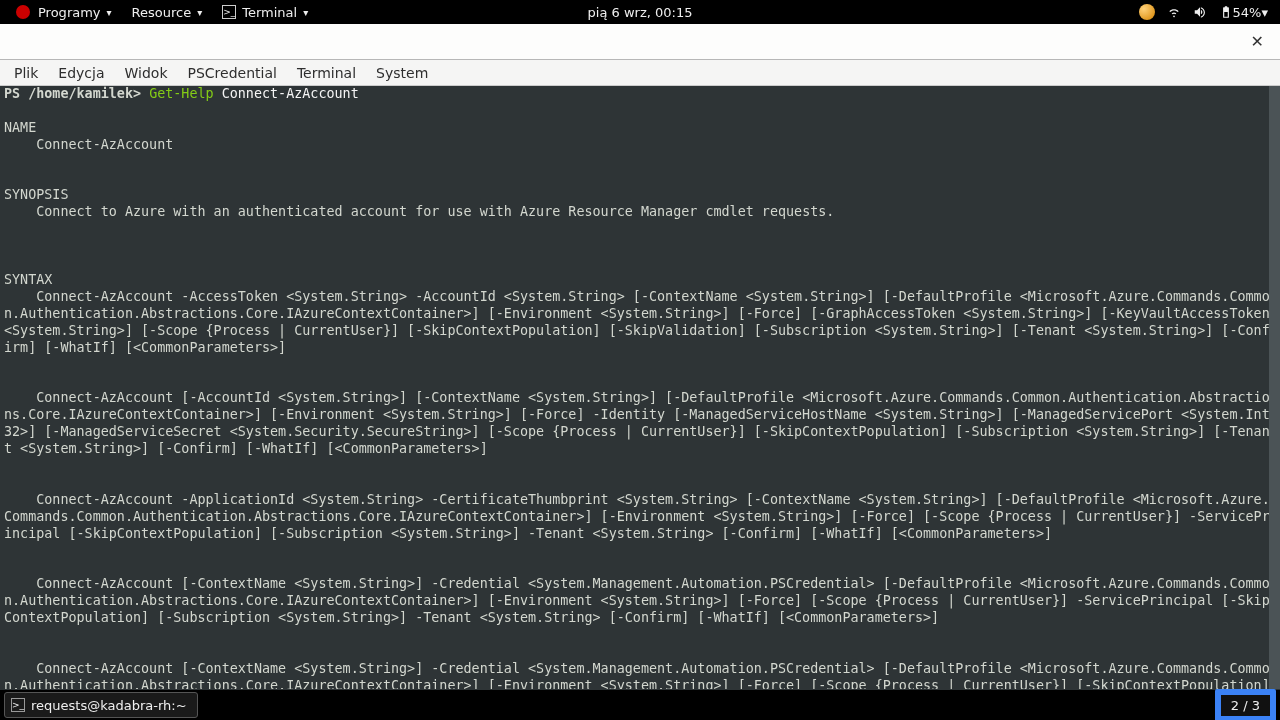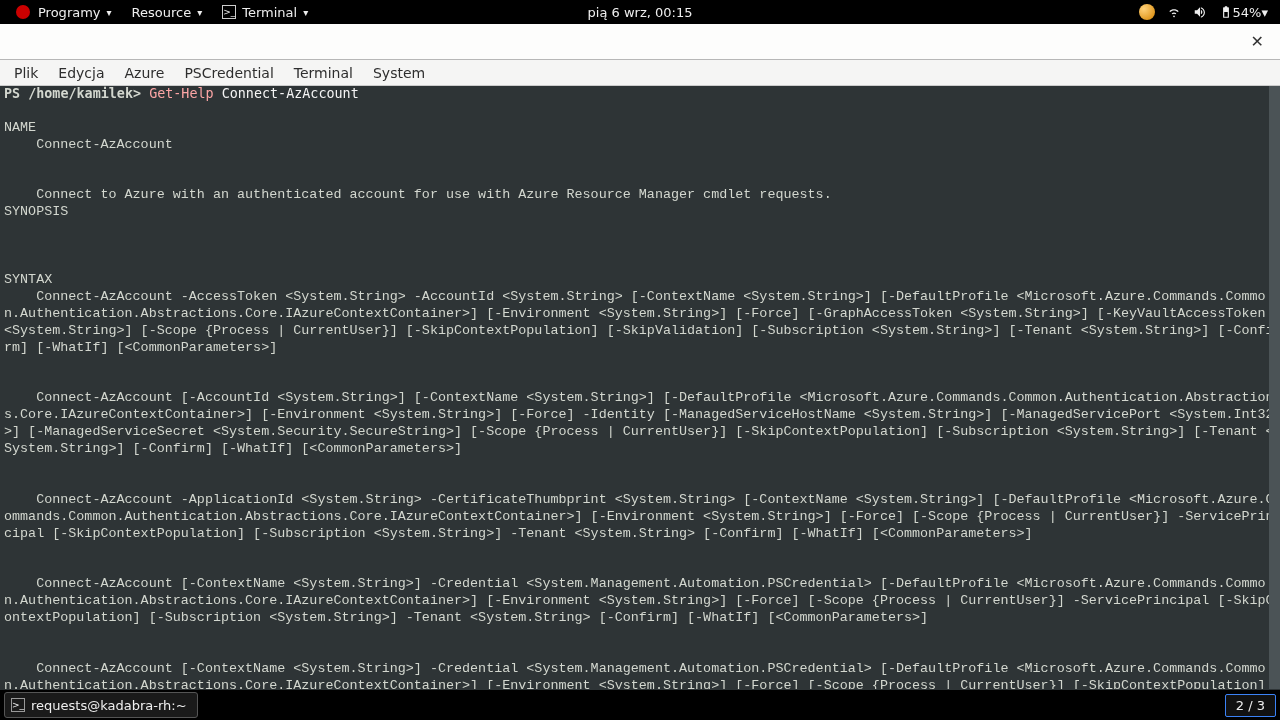--- a/index.html
+++ b/index.html
@@ -110,23 +110,23 @@
     position: relative;
     overflow: hidden;
   }
   .scrollbar {
     position: absolute;
     right: 0; top: 0;
     width: 11px; height: 100%;
     background: #4b5356;
   }
   .prompt { color: #d3d7cf; font-weight: bold; }
-  .cmd-yellow { color: #fca5a5; }
+  .cmd-yellow { color: #84cc16; }
   .cmd-white { color: #f5f5f5; }
-  .section { display: block; font-family: Liberation Mono, monospace; }
+  .section { display: block; }
 
   
   .bottom-panel {
     position: absolute;
     left: 0; bottom: 0;
     width: 1280px; height: 30px;
     background: #000;
     display: flex;
     align-items: center;
     color: #eee;
@@ -138,21 +138,21 @@
     margin: 0 4px;
     padding: 0 10px 0 6px;
     border: 1px solid #555;
     border-radius: 3px;
     background: #1a1a1a;
     cursor: pointer;
   }
   .task-btn .term-app-icon { border-color:#999; }
   .ws-indicator {
     margin-left: auto;
-    border: 1px solid #3b82f6;
+    border: 6px solid #3b82f6;
     padding: 3px 10px;
     margin-right: 4px;
     border-radius: 2px;
     background: #111;
   }
 </style>
 </head>
 <body>
 
 <div class="top-panel">
@@ -191,30 +191,30 @@
   </div>
 </div>
 
 <div class="window">
   <div class="titlebar">
     <span class="close-btn">✕</span>
   </div>
   <div class="menubar">
     <div>Plik</div>
     <div>Edycja</div>
-    <div>Azure</div>
+    <div>Widok</div>
     <div>PSCredential</div>
     <div>Terminal</div>
     <div>System</div>
   </div>
   <div class="term-body"><span class="prompt">PS /home/kamilek&gt; </span><span class="cmd-yellow">Get-Help</span><span class="cmd-white"> Connect-AzAccount</span>
 
 <span class="section">NAME</span><span class="section">    Connect-AzAccount</span>
 
-<span class="section">    Connect to Azure with an authenticated account for use with Azure Resource Manager cmdlet requests.</span><span class="section">SYNOPSIS</span>
+<span class="section">SYNOPSIS</span><span class="section">    Connect to Azure with an authenticated account for use with Azure Resource Manager cmdlet requests.</span>
 
 
 <span class="section">SYNTAX</span><span class="section">    Connect-AzAccount -AccessToken &lt;System.String&gt; -AccountId &lt;System.String&gt; [-ContextName &lt;System.String&gt;] [-DefaultProfile &lt;Microsoft.Azure.Commands.Common.Authentication.Abstractions.Core.IAzureContextContainer&gt;] [-Environment &lt;System.String&gt;] [-Force] [-GraphAccessToken &lt;System.String&gt;] [-KeyVaultAccessToken &lt;System.String&gt;] [-Scope {Process | CurrentUser}] [-SkipContextPopulation] [-SkipValidation] [-Subscription &lt;System.String&gt;] [-Tenant &lt;System.String&gt;] [-Confirm] [-WhatIf] [&lt;CommonParameters&gt;]</span>
 
 <span class="section">    Connect-AzAccount [-AccountId &lt;System.String&gt;] [-ContextName &lt;System.String&gt;] [-DefaultProfile &lt;Microsoft.Azure.Commands.Common.Authentication.Abstractions.Core.IAzureContextContainer&gt;] [-Environment &lt;System.String&gt;] [-Force] -Identity [-ManagedServiceHostName &lt;System.String&gt;] [-ManagedServicePort &lt;System.Int32&gt;] [-ManagedServiceSecret &lt;System.Security.SecureString&gt;] [-Scope {Process | CurrentUser}] [-SkipContextPopulation] [-Subscription &lt;System.String&gt;] [-Tenant &lt;System.String&gt;] [-Confirm] [-WhatIf] [&lt;CommonParameters&gt;]</span>
 
 <span class="section">    Connect-AzAccount -ApplicationId &lt;System.String&gt; -CertificateThumbprint &lt;System.String&gt; [-ContextName &lt;System.String&gt;] [-DefaultProfile &lt;Microsoft.Azure.Commands.Common.Authentication.Abstractions.Core.IAzureContextContainer&gt;] [-Environment &lt;System.String&gt;] [-Force] [-Scope {Process | CurrentUser}] -ServicePrincipal [-SkipContextPopulation] [-Subscription &lt;System.String&gt;] -Tenant &lt;System.String&gt; [-Confirm] [-WhatIf] [&lt;CommonParameters&gt;]</span>
 
 <span class="section">    Connect-AzAccount [-ContextName &lt;System.String&gt;] -Credential &lt;System.Management.Automation.PSCredential&gt; [-DefaultProfile &lt;Microsoft.Azure.Commands.Common.Authentication.Abstractions.Core.IAzureContextContainer&gt;] [-Environment &lt;System.String&gt;] [-Force] [-Scope {Process | CurrentUser}] -ServicePrincipal [-SkipContextPopulation] [-Subscription &lt;System.String&gt;] -Tenant &lt;System.String&gt; [-Confirm] [-WhatIf] [&lt;CommonParameters&gt;]</span>
 

